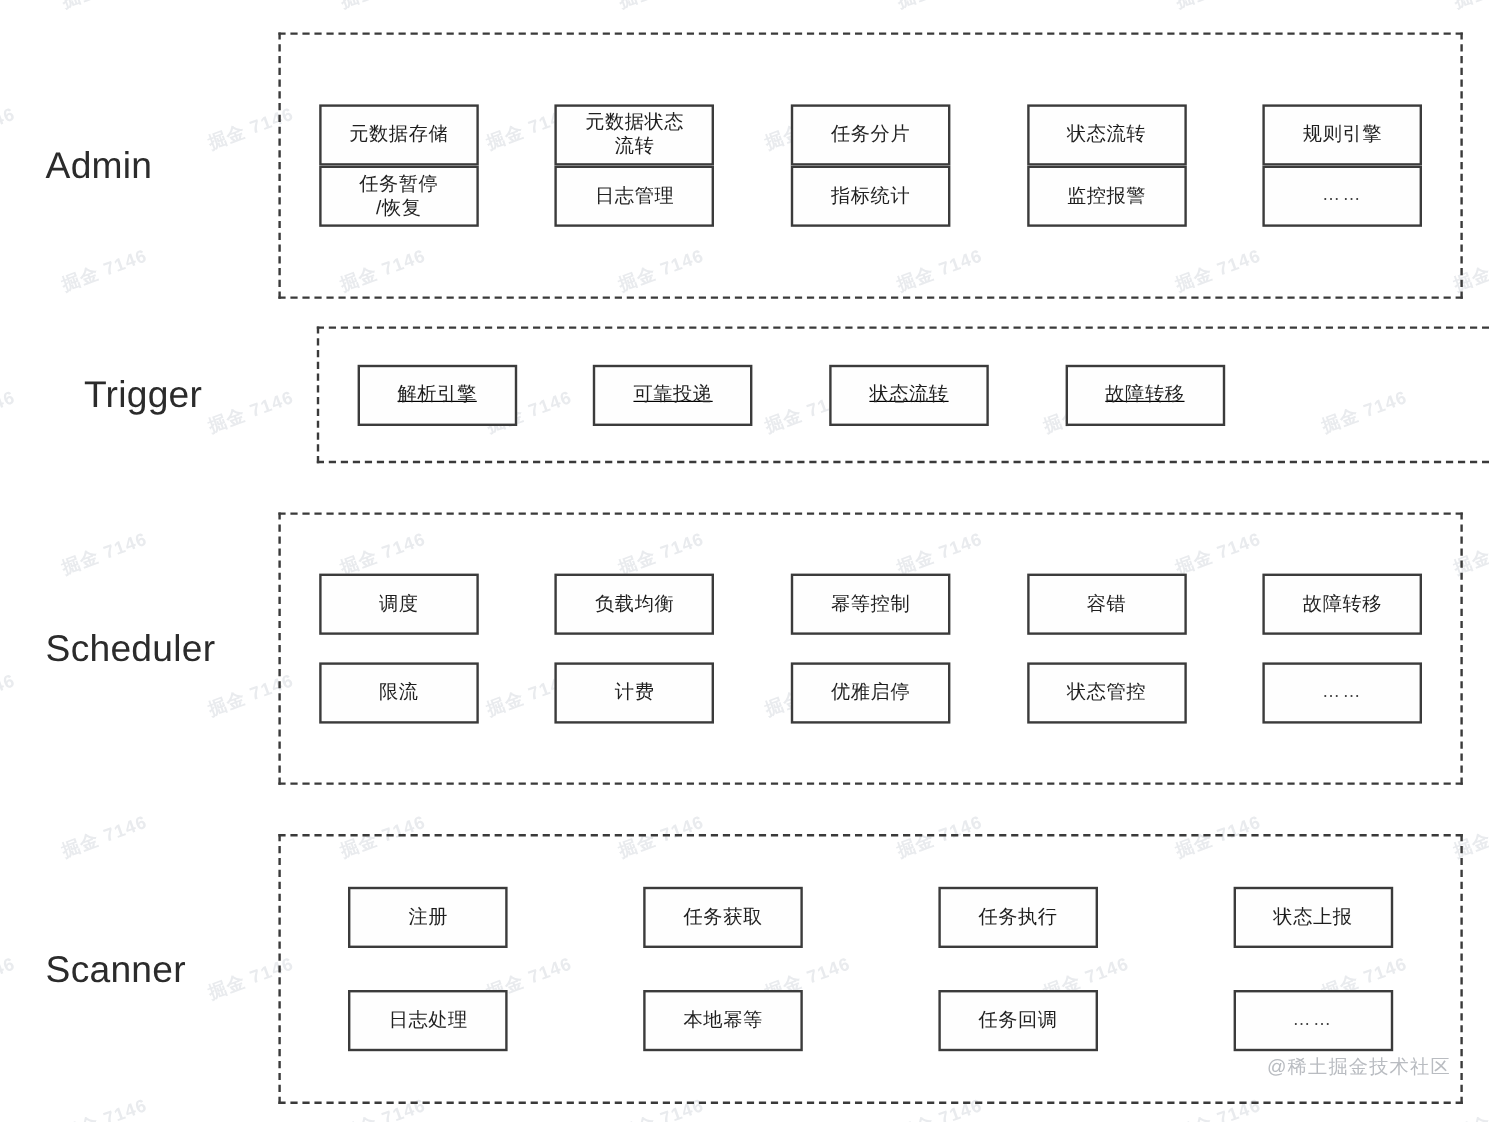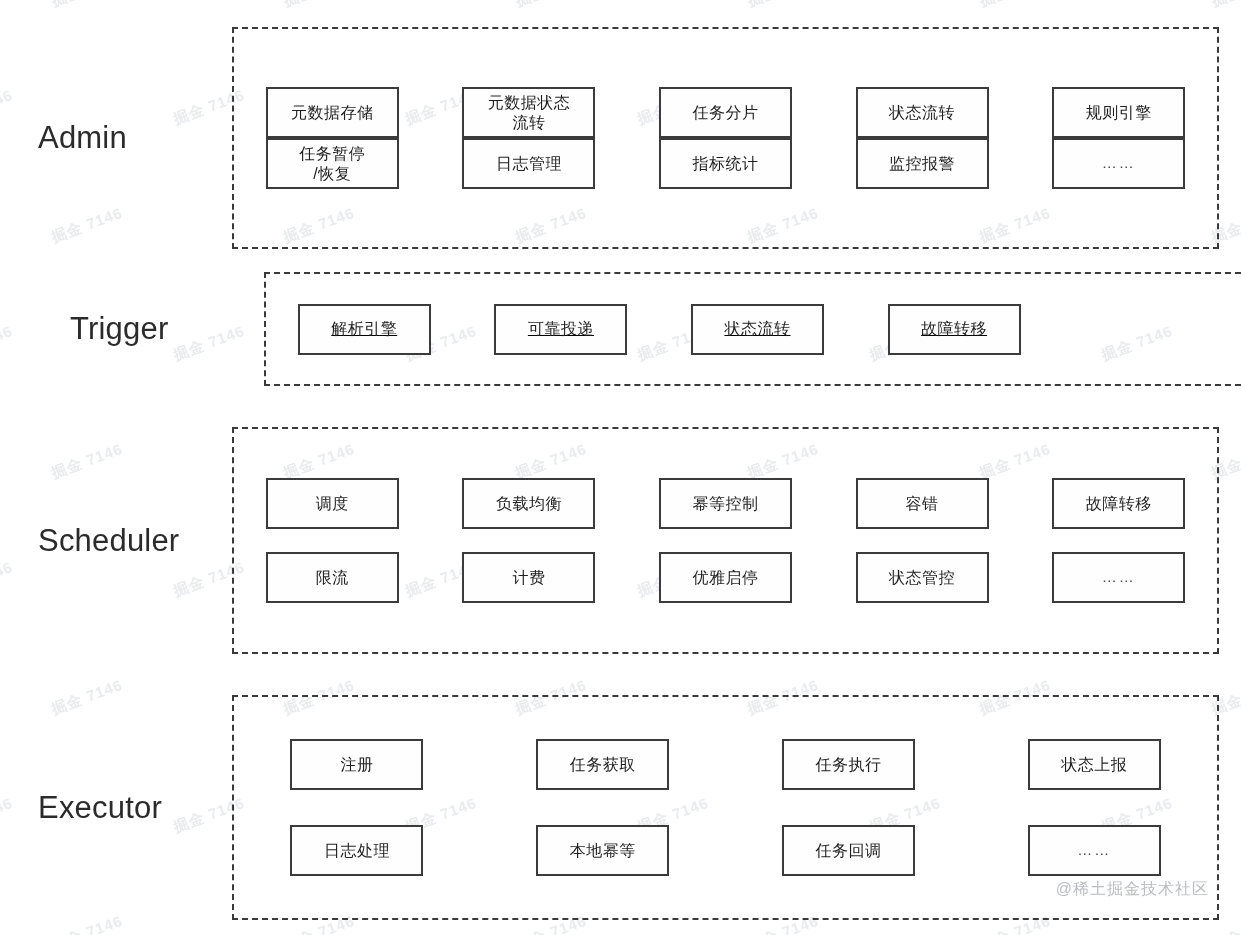--- a/index.html
+++ b/index.html
@@ -301,21 +301,21 @@
             <span class="cell-label">状态管控</span>
           </div>
           <div class="cell">
             <span class="cell-label ellipsis">……</span>
           </div>
         </div>
     </div>
   </div>
 
   <div class="layer-row" id="row-executor">
-    <div class="layer-label">Executor</div>
+    <div class="layer-label">Scanner</div>
     <div class="layer-box">
       <div class="grid cols4">
           <div class="cell">
             <span class="cell-label">注册</span>
           </div>
           <div class="cell">
             <span class="cell-label">任务获取</span>
           </div>
           <div class="cell">
             <span class="cell-label">任务执行</span>

